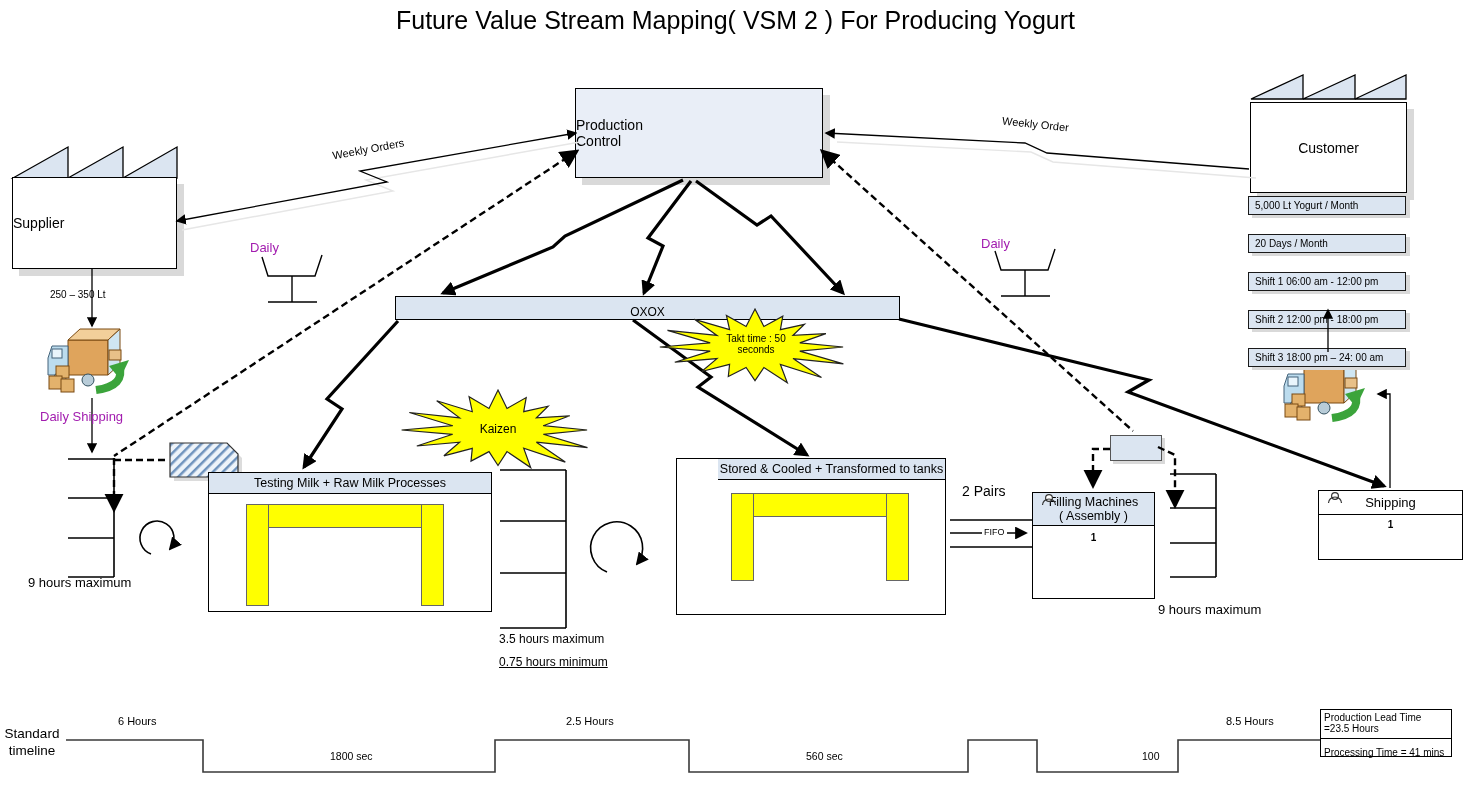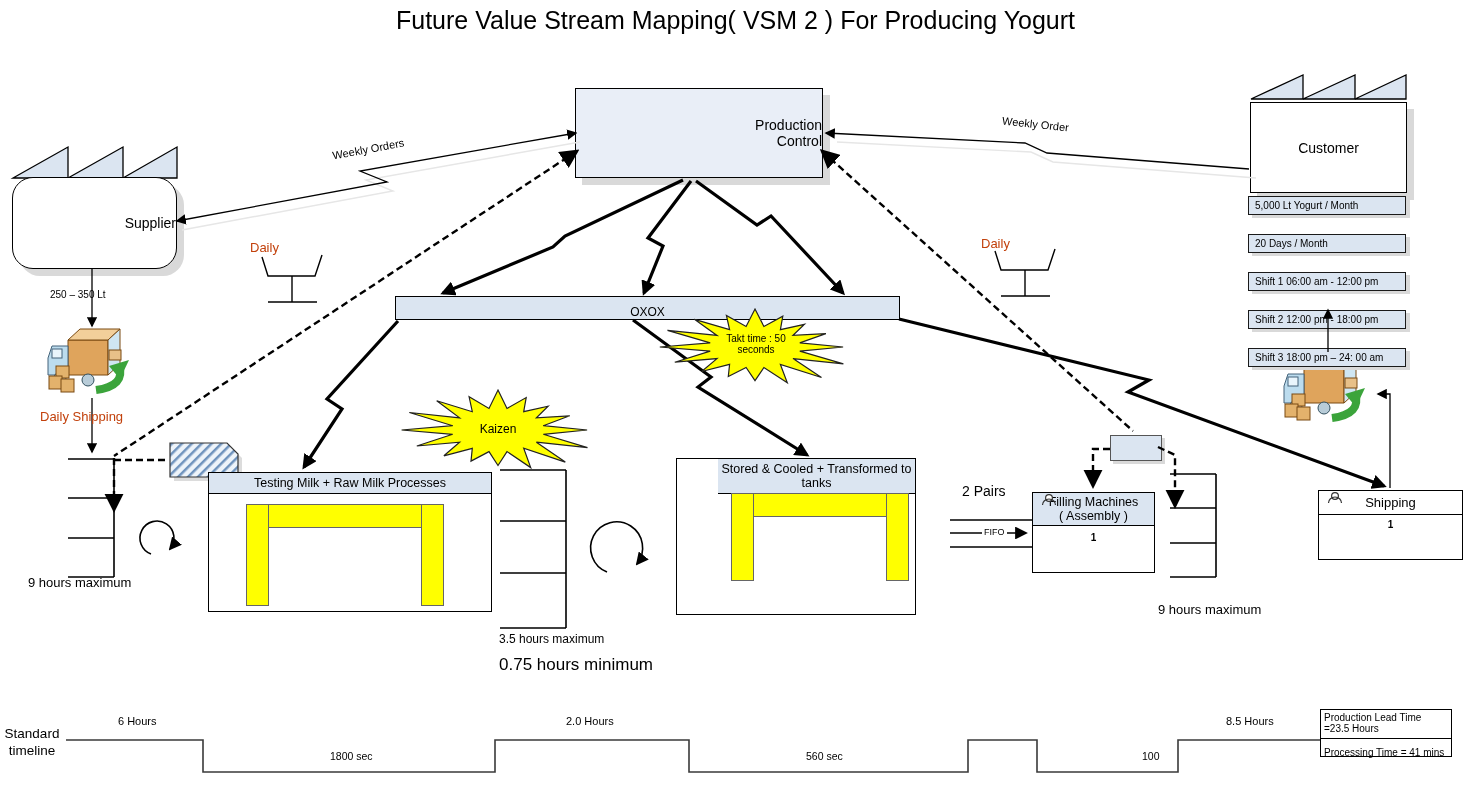--- a/index.html
+++ b/index.html
@@ -1,19 +1,19 @@
 <!DOCTYPE html>
 <html><head>
 <meta charset="utf-8">
 <style>
   html,body{margin:0;padding:0;background:#fff;font-family:"Liberation Sans",sans-serif;}
   #stage{position:relative;width:1471px;height:797px;background:#fff;overflow:hidden;}
   .abs{position:absolute;}
   .lbl{position:absolute;font-size:12px;color:#000;white-space:nowrap;z-index:6;}
-  .navy{color:#c2410c;}
+  .navy{color:#a21caf;}
   .box{position:absolute;background:#fff;border:1.4px solid #000;box-sizing:border-box;z-index:2;}
   .bluefill{background:#dbe5f1;}
   .shadowL{box-shadow:7px 7px 0 #d9d9d9;}
   .ptitle{background:#dbe5f1;border-bottom:1.2px solid #000;text-align:center;font-size:12.5px;padding:3px 1px;}
   .yellow{position:absolute;background:#ffff00;border:1px solid #666;box-sizing:border-box;}
   .tbl-row{width:158px;height:19px;background:#dbe5f1;border:1px solid #1a1a1a;box-shadow:4px 3px 0 #d9d9d9;
            font-size:10px;line-height:18px;padding-left:6px;box-sizing:border-box;}
   svg{position:absolute;left:0;top:0;}
   #lines{z-index:3;pointer-events:none;}
   #bursts{z-index:4;pointer-events:none;}
@@ -75,26 +75,26 @@
         <line x1="292" y1="276" x2="292" y2="302"></line>
         <line x1="268" y1="302" x2="317" y2="302"></line>
     </g>
     <g stroke="#000" stroke-width="1.4" fill="none">
       <polyline points="995,251 1001,270 1048,270 1055,249"></polyline>
         <line x1="1025" y1="270" x2="1025" y2="296"></line>
         <line x1="1001" y1="296" x2="1050" y2="296"></line>
     </g>
   </svg>
 
-  <div class="box shadowL" style="left:575px;top:88px;width:248px;height:90px;background:#e9eef7;display:flex;flex-direction:column;align-items:flex-end;justify-content:center;font-size:14px;">
+  <div class="box shadowL" style="left:575px;top:88px;width:248px;height:90px;background:#e9eef7;display:flex;flex-direction:column;align-items:flex-start;justify-content:center;font-size:14px;">
     <span>Production</span>
     <span>Control</span>
   </div>
 
-  <div class="box shadowL" style="left:12px;top:177px;width:165px;height:92px;display:flex;align-items:center;justify-content:flex-end;font-size:14px;border-radius:21px;">
+  <div class="box shadowL" style="left:12px;top:177px;width:165px;height:92px;display:flex;align-items:center;justify-content:flex-start;font-size:14px;">
     <span>Supplier</span>
   </div>
 
   <div class="box shadowL" style="left:1250px;top:102px;width:157px;height:91px;display:flex;align-items:center;justify-content:center;font-size:14px;">
     <span>Customer</span>
   </div>
 
   <div class="abs" style="left:1248px;top:196px;display:flex;flex-direction:column;gap:19px;z-index:2;">
     <div class="tbl-row">5,000 Lt Yogurt / Month</div>
     <div class="tbl-row">20 Days / Month</div>
@@ -107,28 +107,28 @@
     <span>OXOX</span>
   </div>
 
   <div class="box" style="left:208px;top:472px;width:284px;height:140px;">
     <div class="ptitle">Testing Milk + Raw Milk Processes</div>
     <div class="yellow" style="left:37px;top:31px;width:198px;height:24px;"></div>
     <div class="yellow" style="left:37px;top:31px;width:23px;height:102px;"></div>
     <div class="yellow" style="left:212px;top:31px;width:23px;height:102px;"></div>
   </div>
 
-  <div class="box" style="left:676px;top:458px;width:240px;height:157px;padding-left:41px;">
+  <div class="box" style="left:676px;top:458px;width:270px;height:157px;padding-left:41px;">
     <div class="ptitle">Stored &amp; Cooled + Transformed to tanks</div>
     <div class="yellow" style="left:54px;top:34px;width:178px;height:24px;"></div>
     <div class="yellow" style="left:54px;top:34px;width:23px;height:88px;"></div>
     <div class="yellow" style="left:209px;top:34px;width:23px;height:88px;"></div>
   </div>
 
-  <div class="box" style="left:1032px;top:492px;width:123px;height:81px;">
+  <div class="box" style="left:1032px;top:492px;width:123px;height:107px;">
     <div style="background:#dbe5f1;border-bottom:1.2px solid #000;text-align:center;font-size:12.5px;padding:2px 0;">
       <div>Filling Machines</div>
       <div>( Assembly )</div>
     </div>
     <div style="text-align:center;font-size:10px;font-weight:bold;margin-top:6px;">1</div>
     <svg class="opicon" width="18" height="14" viewBox="0 0 18 14" style="position:absolute;">
       <circle cx="9" cy="5" r="3.4" fill="#fff" stroke="#333" stroke-width="1.2"></circle>
       <path d="M2.5,12 A6.5,6 0 0 1 15.5,12" fill="none" stroke="#333" stroke-width="1.2"></path>
     </svg>
   </div>
@@ -216,26 +216,26 @@
   <div class="bursttxt" style="left:462px;top:422px;width:72px;font-size:12px;">Kaizen</div>
 
   <div class="lbl" style="left:332px;top:143px;font-size:11px;transform:rotate(-10.5deg);">Weekly Orders</div>
   <div class="lbl" style="left:1002px;top:118px;font-size:11px;transform:rotate(6deg);">Weekly Order</div>
   <div class="lbl navy" style="left:250px;top:240px;font-size:13px;">Daily</div>
   <div class="lbl navy" style="left:981px;top:236px;font-size:13px;">Daily</div>
   <div class="lbl navy" style="left:40px;top:409px;font-size:13px;">Daily Shipping</div>
   <div class="lbl" style="left:50px;top:289px;font-size:10px;">250 – 350 Lt</div>
   <div class="lbl" style="left:28px;top:575px;font-size:13px;">9 hours maximum</div>
   <div class="lbl" style="left:499px;top:632px;font-size:12px;">3.5 hours maximum</div>
-  <div class="lbl" style="left:499px;top:655px;font-size:17px;">0.75 hours minimum</div>
+  <div class="lbl" style="left:499px;top:655px;font-size:12px;text-decoration:underline;">0.75 hours minimum</div>
   <div class="lbl" style="left:962px;top:483px;font-size:14px;">2 Pairs</div>
   <div class="lbl" style="left:1158px;top:602px;font-size:13px;">9 hours maximum</div>
   <div class="lbl" style="left:982px;top:527px;font-size:9px;background:#fff;padding:0 2px;">FIFO</div>
 
   <div class="tl-label" style="left:0;top:726px;width:64px;font-size:13.5px;text-align:center;line-height:1.25;white-space:normal;">Standard timeline</div>
   <div class="tl-label" style="left:118px;top:715px;font-size:11px;">6 Hours</div>
   <div class="tl-label" style="left:330px;top:750px;">1800 sec</div>
-  <div class="tl-label" style="left:566px;top:715px;font-size:11px;">2.0 Hours</div>
+  <div class="tl-label" style="left:566px;top:715px;font-size:11px;">2.5 Hours</div>
   <div class="tl-label" style="left:806px;top:750px;">560 sec</div>
   <div class="tl-label" style="left:1094px;top:750px;margin-left:48px;">100</div>
   <div class="tl-label" style="left:1226px;top:715px;font-size:11px;">8.5 Hours</div>
 
 </div>
 
 </body></html>

